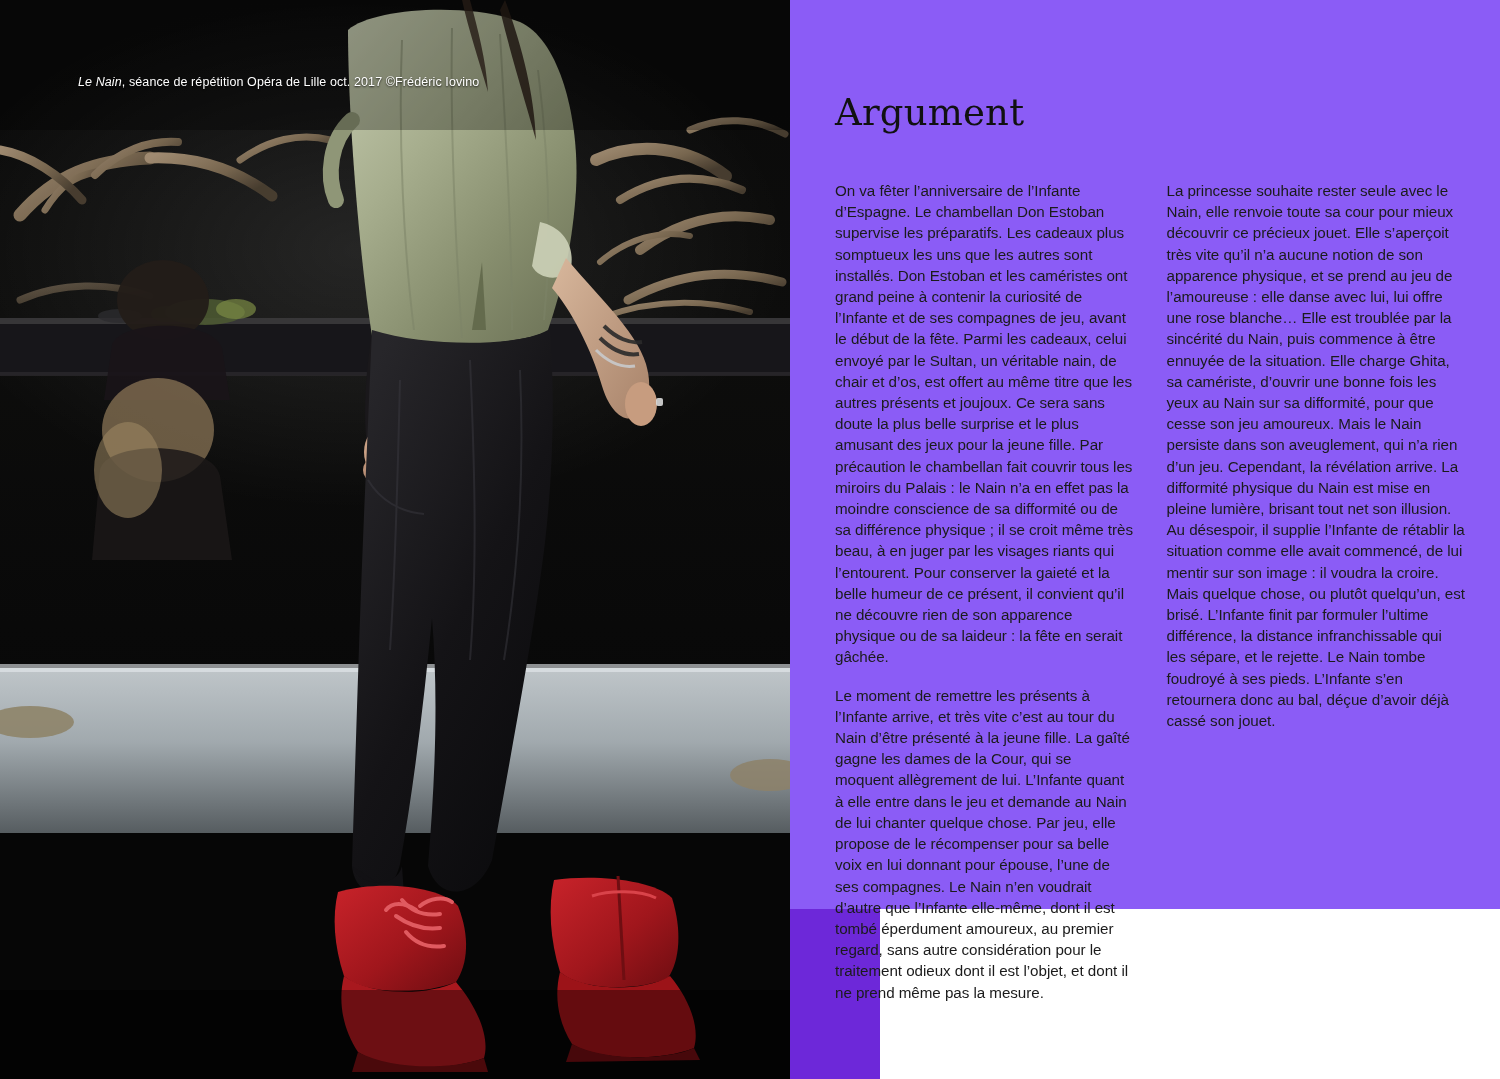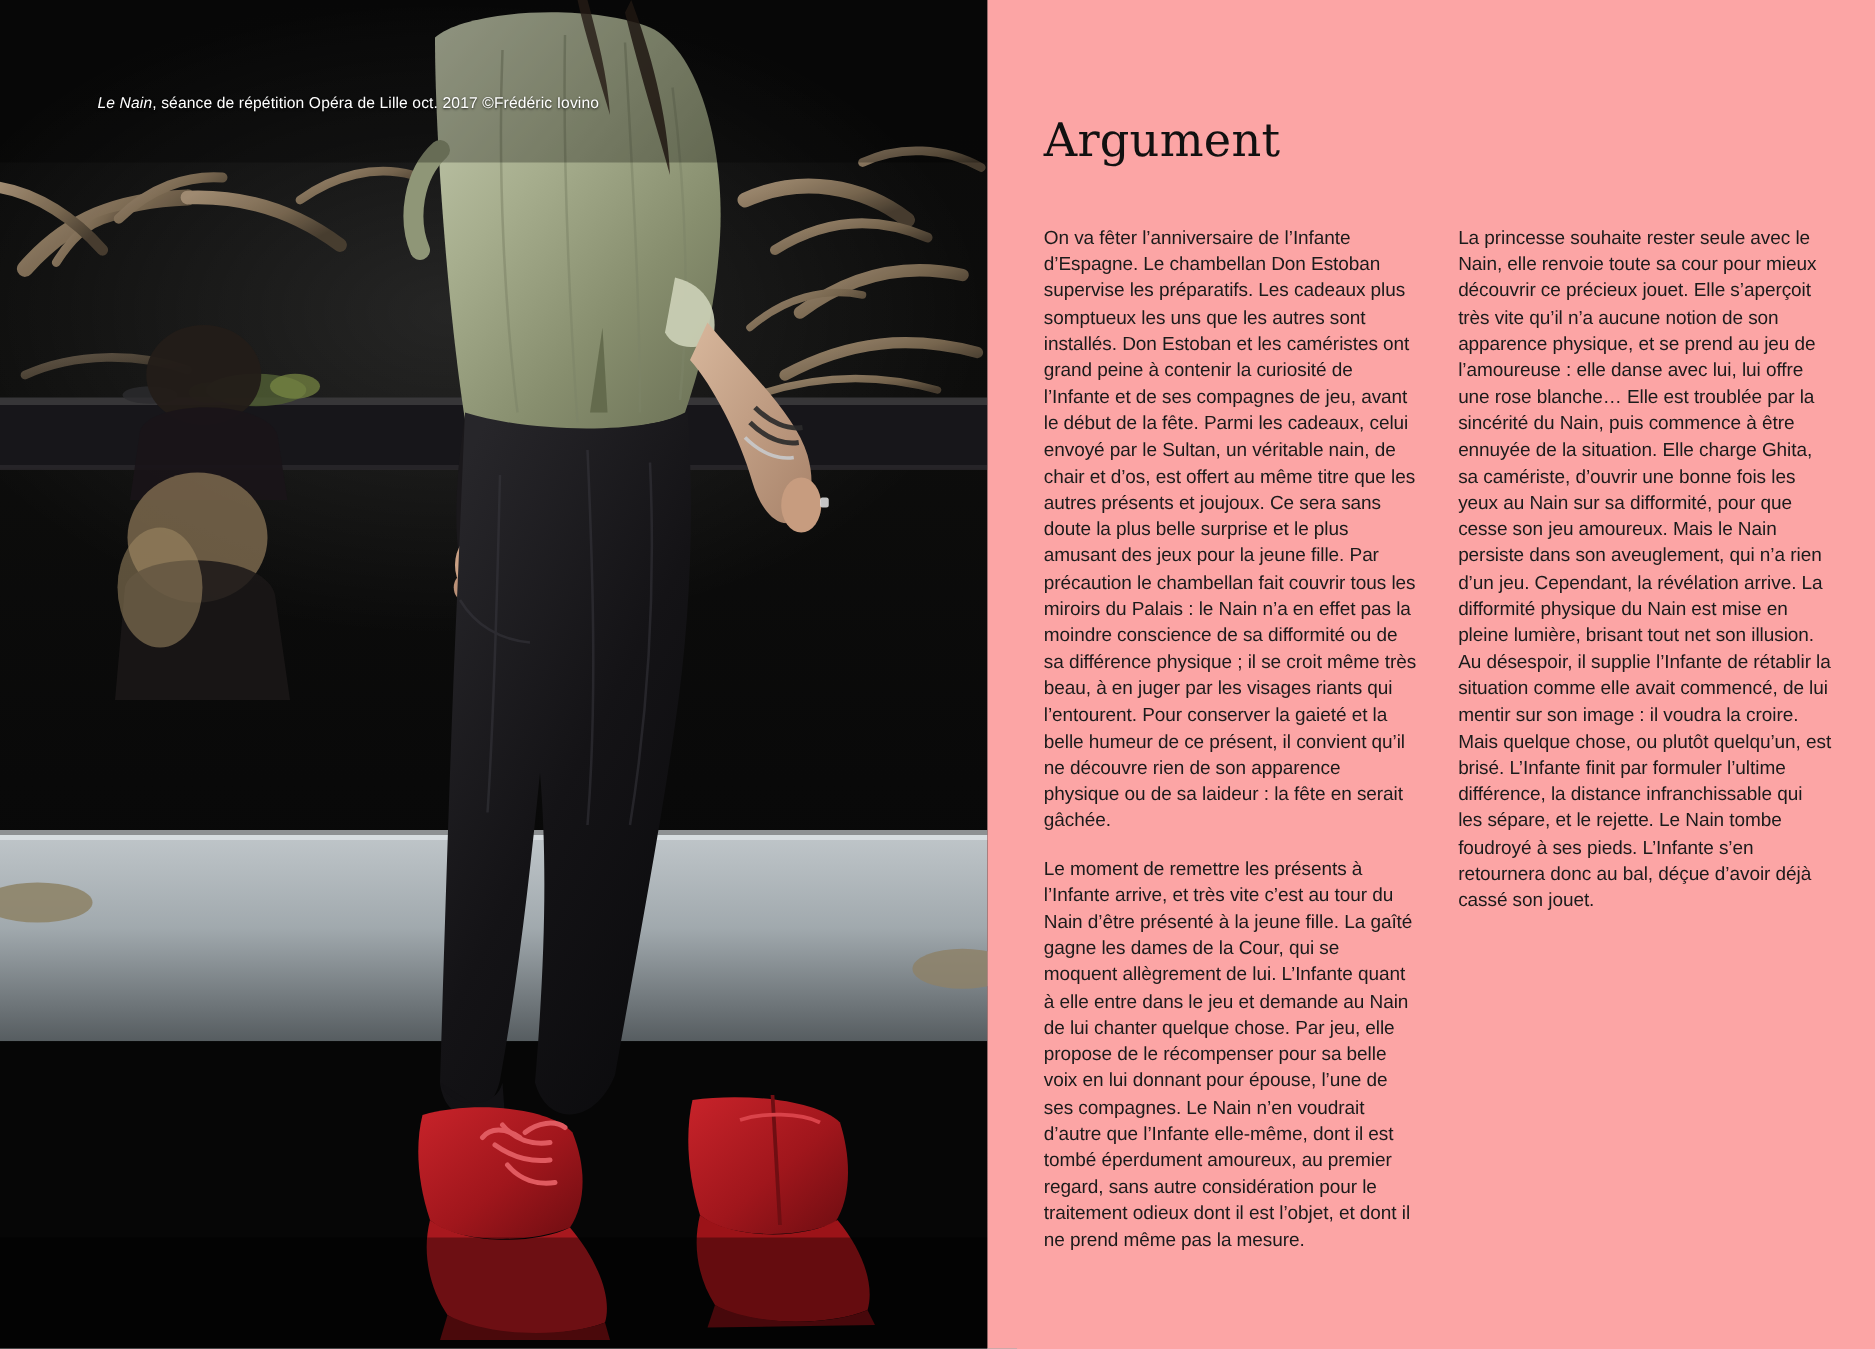--- a/index.html
+++ b/index.html
@@ -17,21 +17,21 @@
   }
 
   
   .photo-panel {
     position: absolute;
     left: 0;
     top: 0;
     width: 880px;
     height: 1079px;
     overflow: hidden;
-    background: #404040;
+    background: #6d28d9;
   }
   .photo-svg {
     position: absolute;
     left: 0;
     top: 0;
     width: 790px;
     height: 1079px;
     display: block;
   }
   .photo-caption {
@@ -49,22 +49,22 @@
   .photo-caption .ital {
     font-style: italic;
   }
 
   
   .text-panel {
     position: absolute;
     left: 790px;
     top: 0;
     width: 710px;
-    height: 1079px;
-    background: #fca5a5;
+    height: 909px;
+    background: #8b5cf6;
   }
   .argument-title {
     position: absolute;
     left: 45px;
     top: 66px;
     font-family: "DejaVu Serif", "Liberation Serif", serif;
     font-size: 37px;
     font-weight: 400;
     color: #111111;
     letter-spacing: 0.2px;

